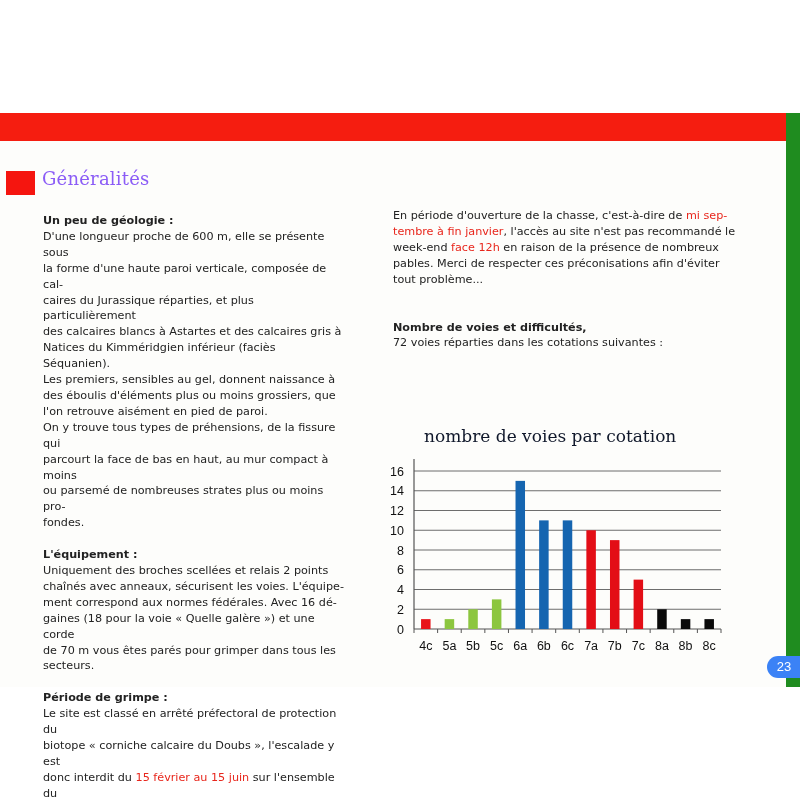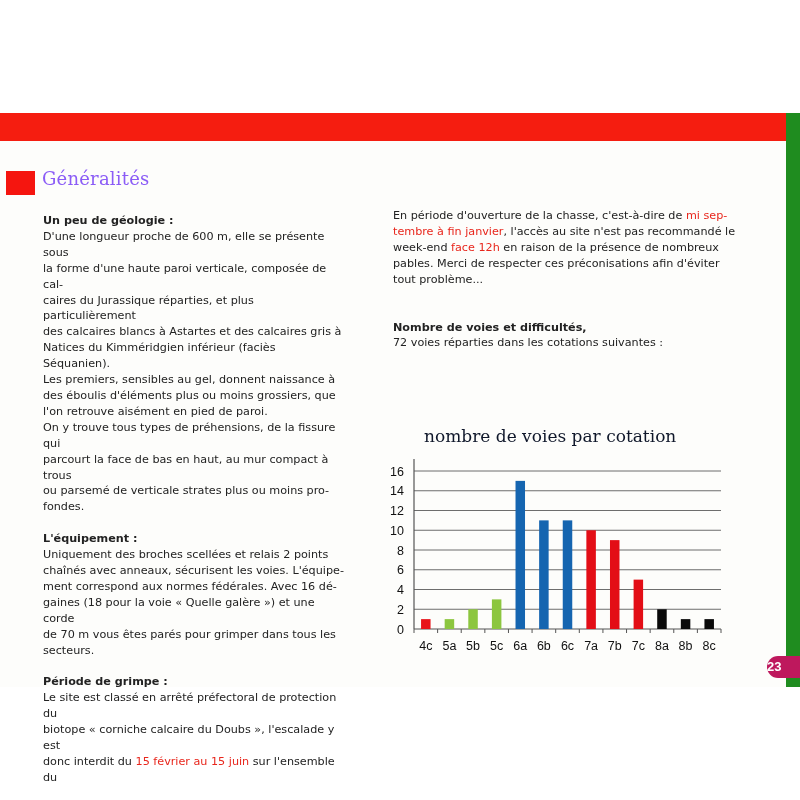--- a/index.html
+++ b/index.html
@@ -1,23 +1,23 @@
 <!DOCTYPE html>
 <html><head>
 <meta charset="utf-8">
 <style>
   html, body { margin:0; padding:0; }
   body { width:800px; height:800px; background:#ffffff; position:relative; overflow:hidden;
          font-family:"DejaVu Sans", sans-serif; color:#1e1e1e; }
   .page { position:absolute; left:0; top:113px; width:800px; height:574px; background:#fdfdfb; }
   .top-band { position:absolute; left:0; top:113px; width:788px; height:28px; background:#f51d10; }
   .side-band { position:absolute; left:786px; top:113px; width:14px; height:574px; background:#1f8c1f; }
-  .page-num { position:absolute; left:767px; top:656px; width:34px; height:22px; background:#be185d;
+  .page-num { position:absolute; left:767px; top:656px; width:34px; height:22px; background:#3b82f6;
               border-radius:11px 0 0 11px; color:#fff; font-family:"Liberation Sans", sans-serif;
-              font-weight:bold; font-size:13px; line-height:22px; text-align:left; }
+              font-weight:normal; font-size:13px; line-height:22px; text-align:center; }
   .heading-square { position:absolute; left:6px; top:171px; width:29px; height:24px; background:#f5150f; }
   .heading { position:absolute; left:42px; top:168px; font-family:"DejaVu Serif", serif; font-size:18px;
              color:#8b5cf6; font-weight:normal; letter-spacing:0.2px; }
   .col { position:absolute; font-size:11.2px; line-height:15.9px; color:#222; }
   .col-left { left:43px; top:213px; width:303px; }
   .col-right { left:393px; top:208px; width:357px; }
   .col p { margin:0; }
   .sub { font-weight:bold; }
   .gap { height:16px; }
   .hl { color:#e8261c; }
@@ -44,22 +44,22 @@
   <div id="geo-lines">
       <p>D'une longueur proche de 600 m, elle se présente sous</p>
       <p>la forme d'une haute paroi verticale, composée de cal-</p>
       <p>caires du Jurassique réparties, et plus particulièrement</p>
       <p>des calcaires blancs à Astartes et des calcaires gris à</p>
       <p>Natices du Kimméridgien inférieur (faciès Séquanien).</p>
       <p>Les premiers, sensibles au gel, donnent naissance à</p>
       <p>des éboulis d'éléments plus ou moins grossiers, que</p>
       <p>l'on retrouve aisément en pied de paroi.</p>
       <p>On y trouve tous types de préhensions, de la fissure qui</p>
-      <p>parcourt la face de bas en haut, au mur compact à trous</p>
-      <p>ou parsemé de verticale strates plus ou moins pro-</p>
+      <p>parcourt la face de bas en haut, au mur compact à moins</p>
+      <p>ou parsemé de nombreuses strates plus ou moins pro-</p>
       <p>fondes.</p>
     </div>
   <div class="gap"></div>
   <p class="sub">L'équipement :</p>
   <div id="equip-lines">
       <p>Uniquement des broches scellées et relais 2 points</p>
       <p>chaînés avec anneaux, sécurisent les voies. L'équipe-</p>
       <p>ment correspond aux normes fédérales. Avec 16 dé-</p>
       <p>gaines (18 pour la voie « Quelle galère ») et une corde</p>
       <p>de 70 m vous êtes parés pour grimper dans tous les</p>

